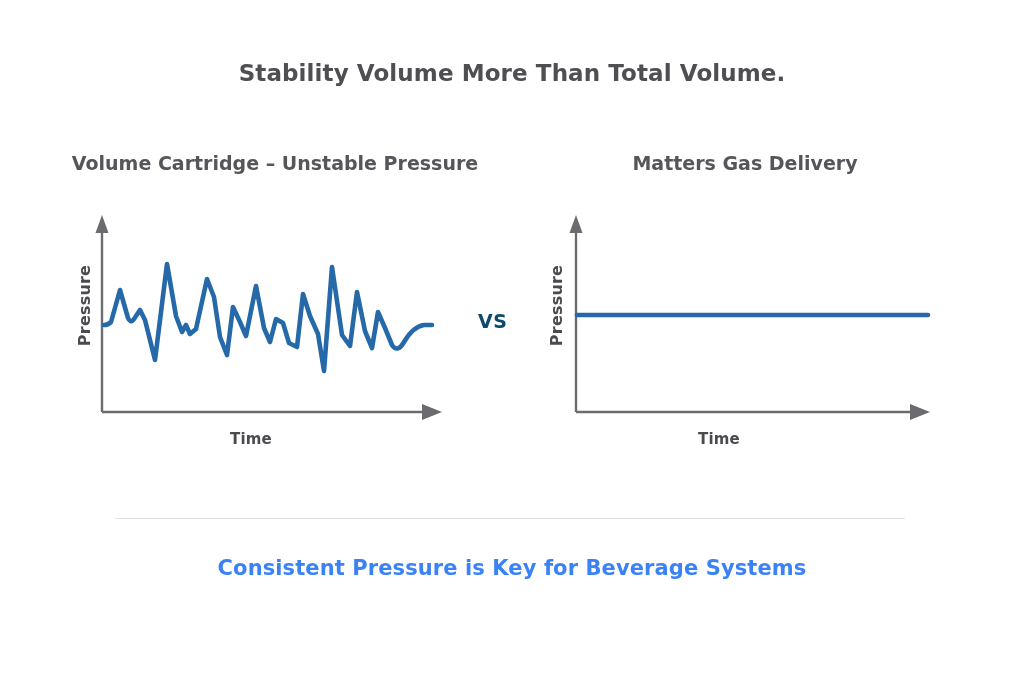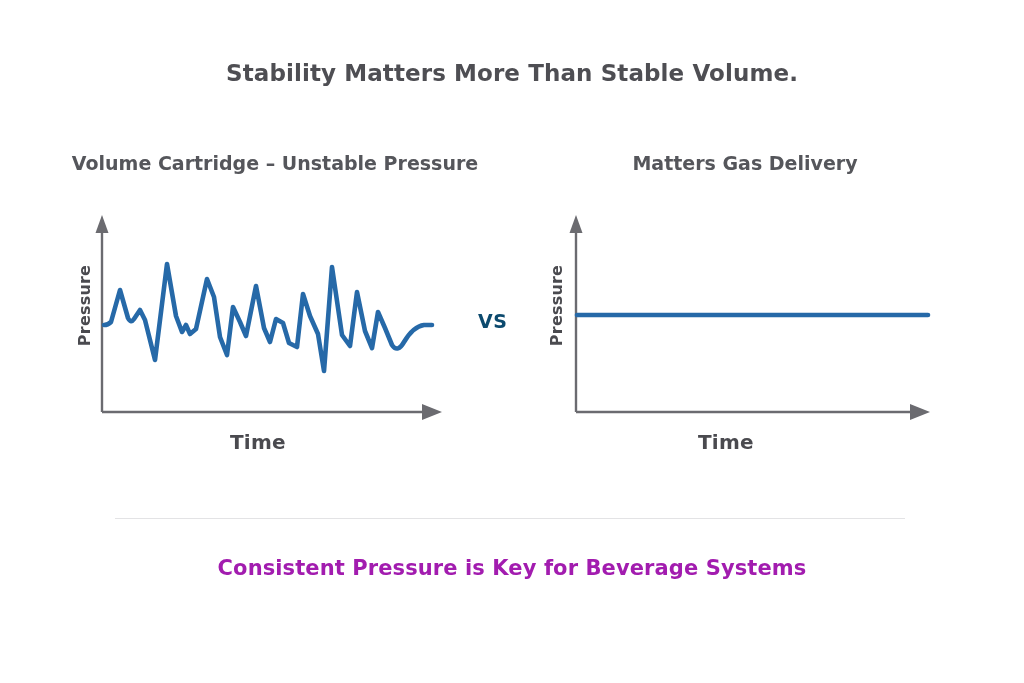--- a/index.html
+++ b/index.html
@@ -71,21 +71,21 @@
     transform-origin: 50% 50%;
     white-space: nowrap;
     letter-spacing: 0.2px;
   }
   .panel-left .ylabel  { left: -16px; top: 84px; }
   .panel-right .ylabel { left: -14px; top: 84px; }
 
   .xlabel {
     position: absolute;
     top: 218px;
-    font-size: 20px;
+    font-size: 15px;
     font-weight: 700;
     color: #4a4a4f;
     letter-spacing: 0.2px;
   }
   .panel-left .xlabel  { left: 170px; }
   .panel-right .xlabel { left: 168px; }
 
   
   .vs-badge {
     position: absolute;
@@ -109,28 +109,28 @@
 
   
   .footer-caption {
     position: absolute;
     left: 0;
     top: 556px;
     width: 1024px;
     text-align: center;
     font-size: 21px;
     font-weight: 700;
-    color: #a21caf;
+    color: #3b82f6;
     letter-spacing: 0.1px;
   }
 </style>
 </head>
 <body>
 
-<div class="main-title">Stability Matters More Than Stable Volume.</div>
+<div class="main-title">Stability Volume More Than Total Volume.</div>
 
 <div class="panel panel-left">
 
   <div class="panel-title">Volume Cartridge – Unstable Pressure</div>
 
   <div class="plot-wrap">
 
     <span class="ylabel">Pressure</span>
 
     <svg class="plot-svg" width="420" height="215" viewBox="0 0 420 215">

